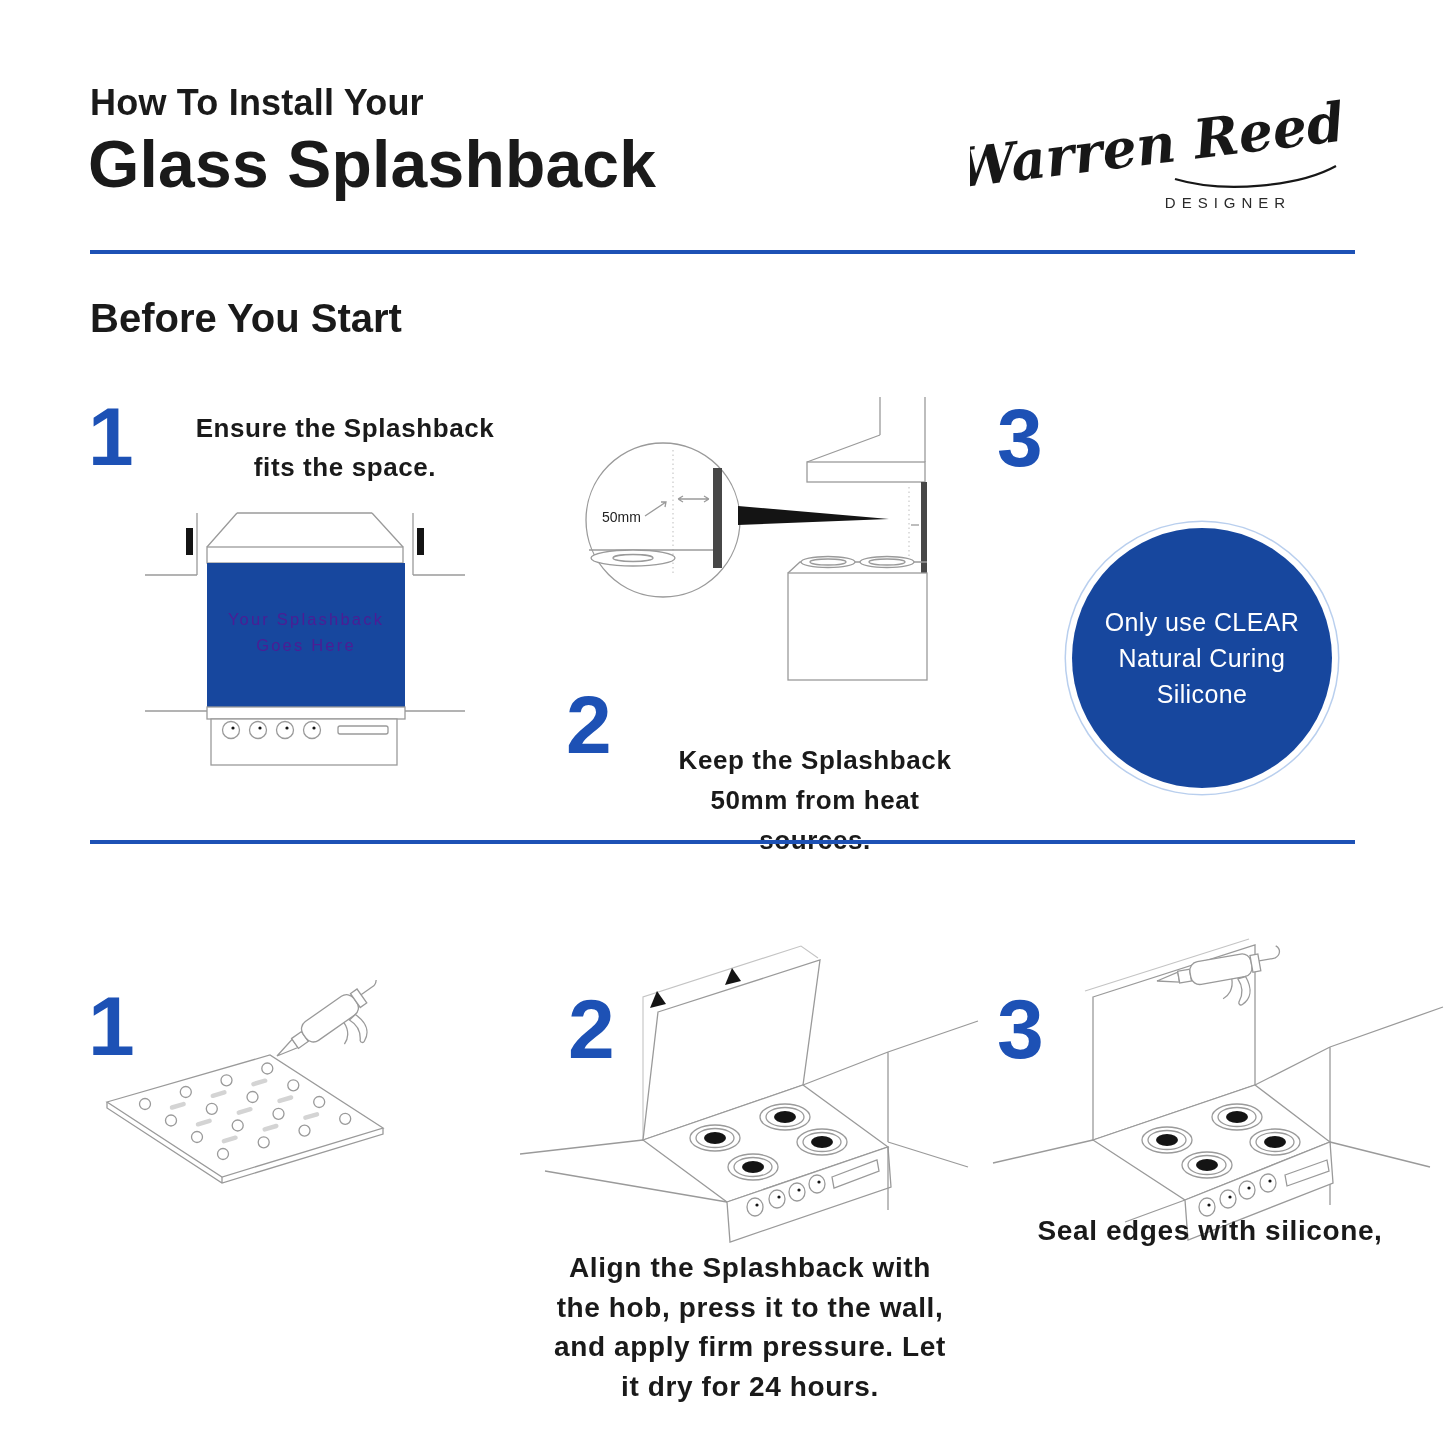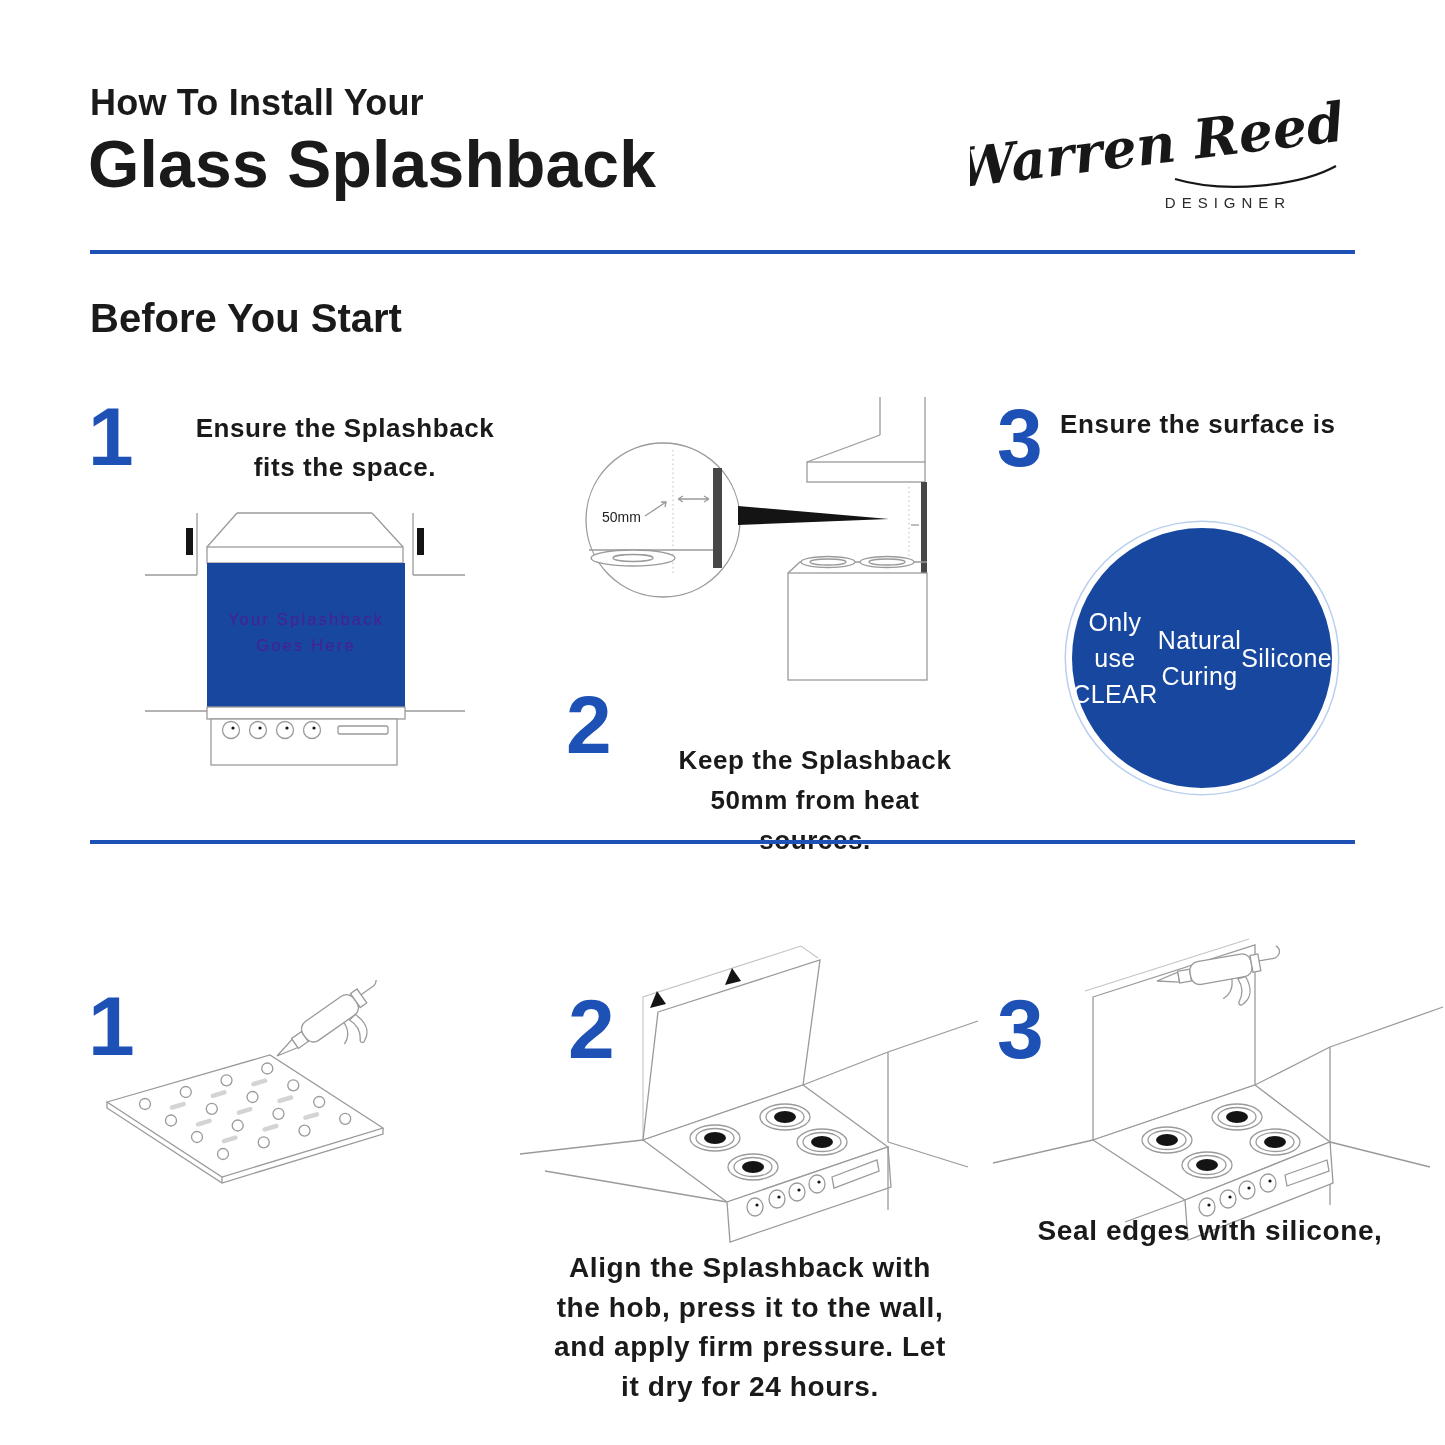--- a/index.html
+++ b/index.html
@@ -18,21 +18,21 @@
   .steptext{font-weight:700;font-size:26px;line-height:39px;letter-spacing:.6px;text-align:center;}
   .t-b1{left:150px;top:409px;width:390px;}
   .t-b2{left:630px;top:740px;width:370px;line-height:40px;}
   .t-b3{left:1060px;top:406px;width:370px;text-align:left;line-height:36px;}
   .caption{font-weight:700;font-size:28px;line-height:39.5px;letter-spacing:.6px;text-align:center;}
   .c-a1{left:78px;top:1237px;width:410px;}
   .c-a2{left:520px;top:1248px;width:460px;}
   .c-a3{left:995px;top:1212px;width:430px;line-height:38px;}
   .splash-label{left:207px;top:606px;width:198px;text-align:center;color:#4c1d95;font-size:16.5px;letter-spacing:2.2px;line-height:26px;font-weight:400;}
   .badge{left:1072px;top:528px;width:260px;height:260px;border-radius:50%;background:var(--blue,#17479e);
-         box-shadow:0 0 0 6px #fff,0 0 0 7.5px #b9cfee;display:flex;flex-direction:row;justify-content:center;align-items:center;}
+         box-shadow:0 0 0 6px #fff,0 0 0 7.5px #b9cfee;display:flex;flex-direction:column;justify-content:center;align-items:center;}
   .badge div{color:#fff;font-size:25px;line-height:36px;letter-spacing:.4px;font-weight:400;text-align:center;}
   svg text{font-family:"Liberation Sans",sans-serif;}
   .sig-name{font-family:"DejaVu Serif",serif;font-style:italic;font-weight:700;}
   .sig-sub{letter-spacing:6px;font-size:15px;fill:#2a2a2a;}
   .ln{stroke:#9a9a9a;stroke-width:1.3;fill:none;}
   .lt{stroke:#c4c4c4;stroke-width:1.1;fill:none;}
   .wh{fill:#fff;}
   .dk{fill:#474747;}
   .blk{fill:#141414;}
 </style>
@@ -123,21 +123,20 @@
 
   <div class="abs stepnum n-b2">2</div>
   <div class="abs steptext t-b2">
     <div>Keep the Splashback</div>
     <div>50mm from heat</div>
     <div>sources.</div>
   </div>
 
   <div class="abs stepnum n-b3">3</div>
   <div class="abs steptext t-b3">
-    <div>Ensure the surface is</div>
   </div>
 
   <div class="abs badge">
     <div>Only use CLEAR</div>
     <div>Natural Curing</div>
     <div>Silicone</div>
   </div>
 
   <div class="abs divider div2"></div>
 

